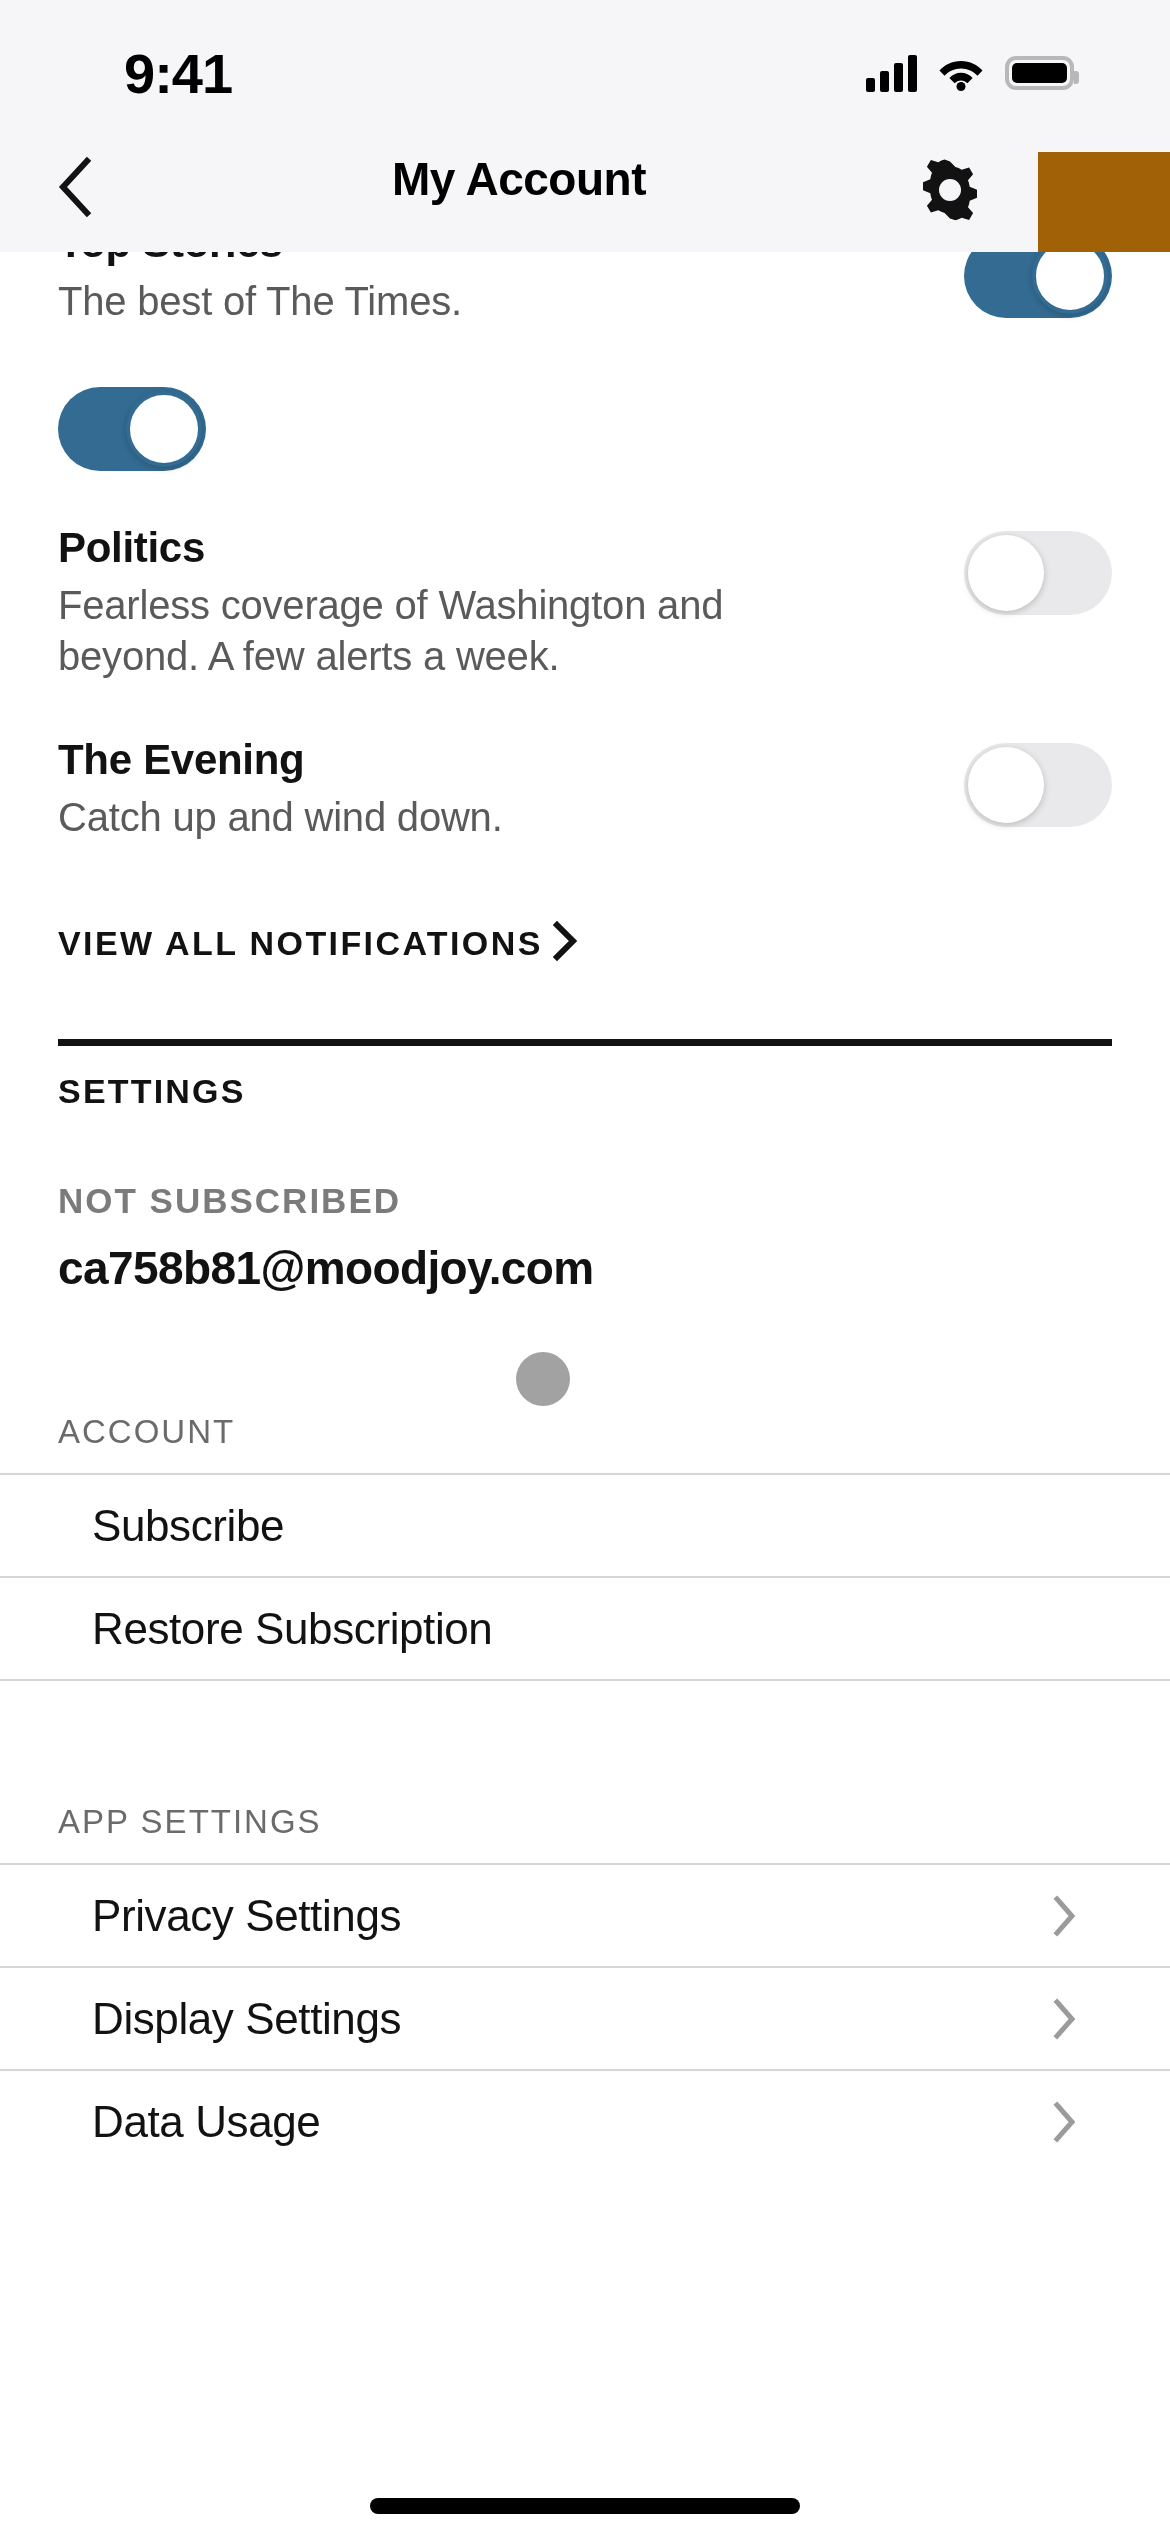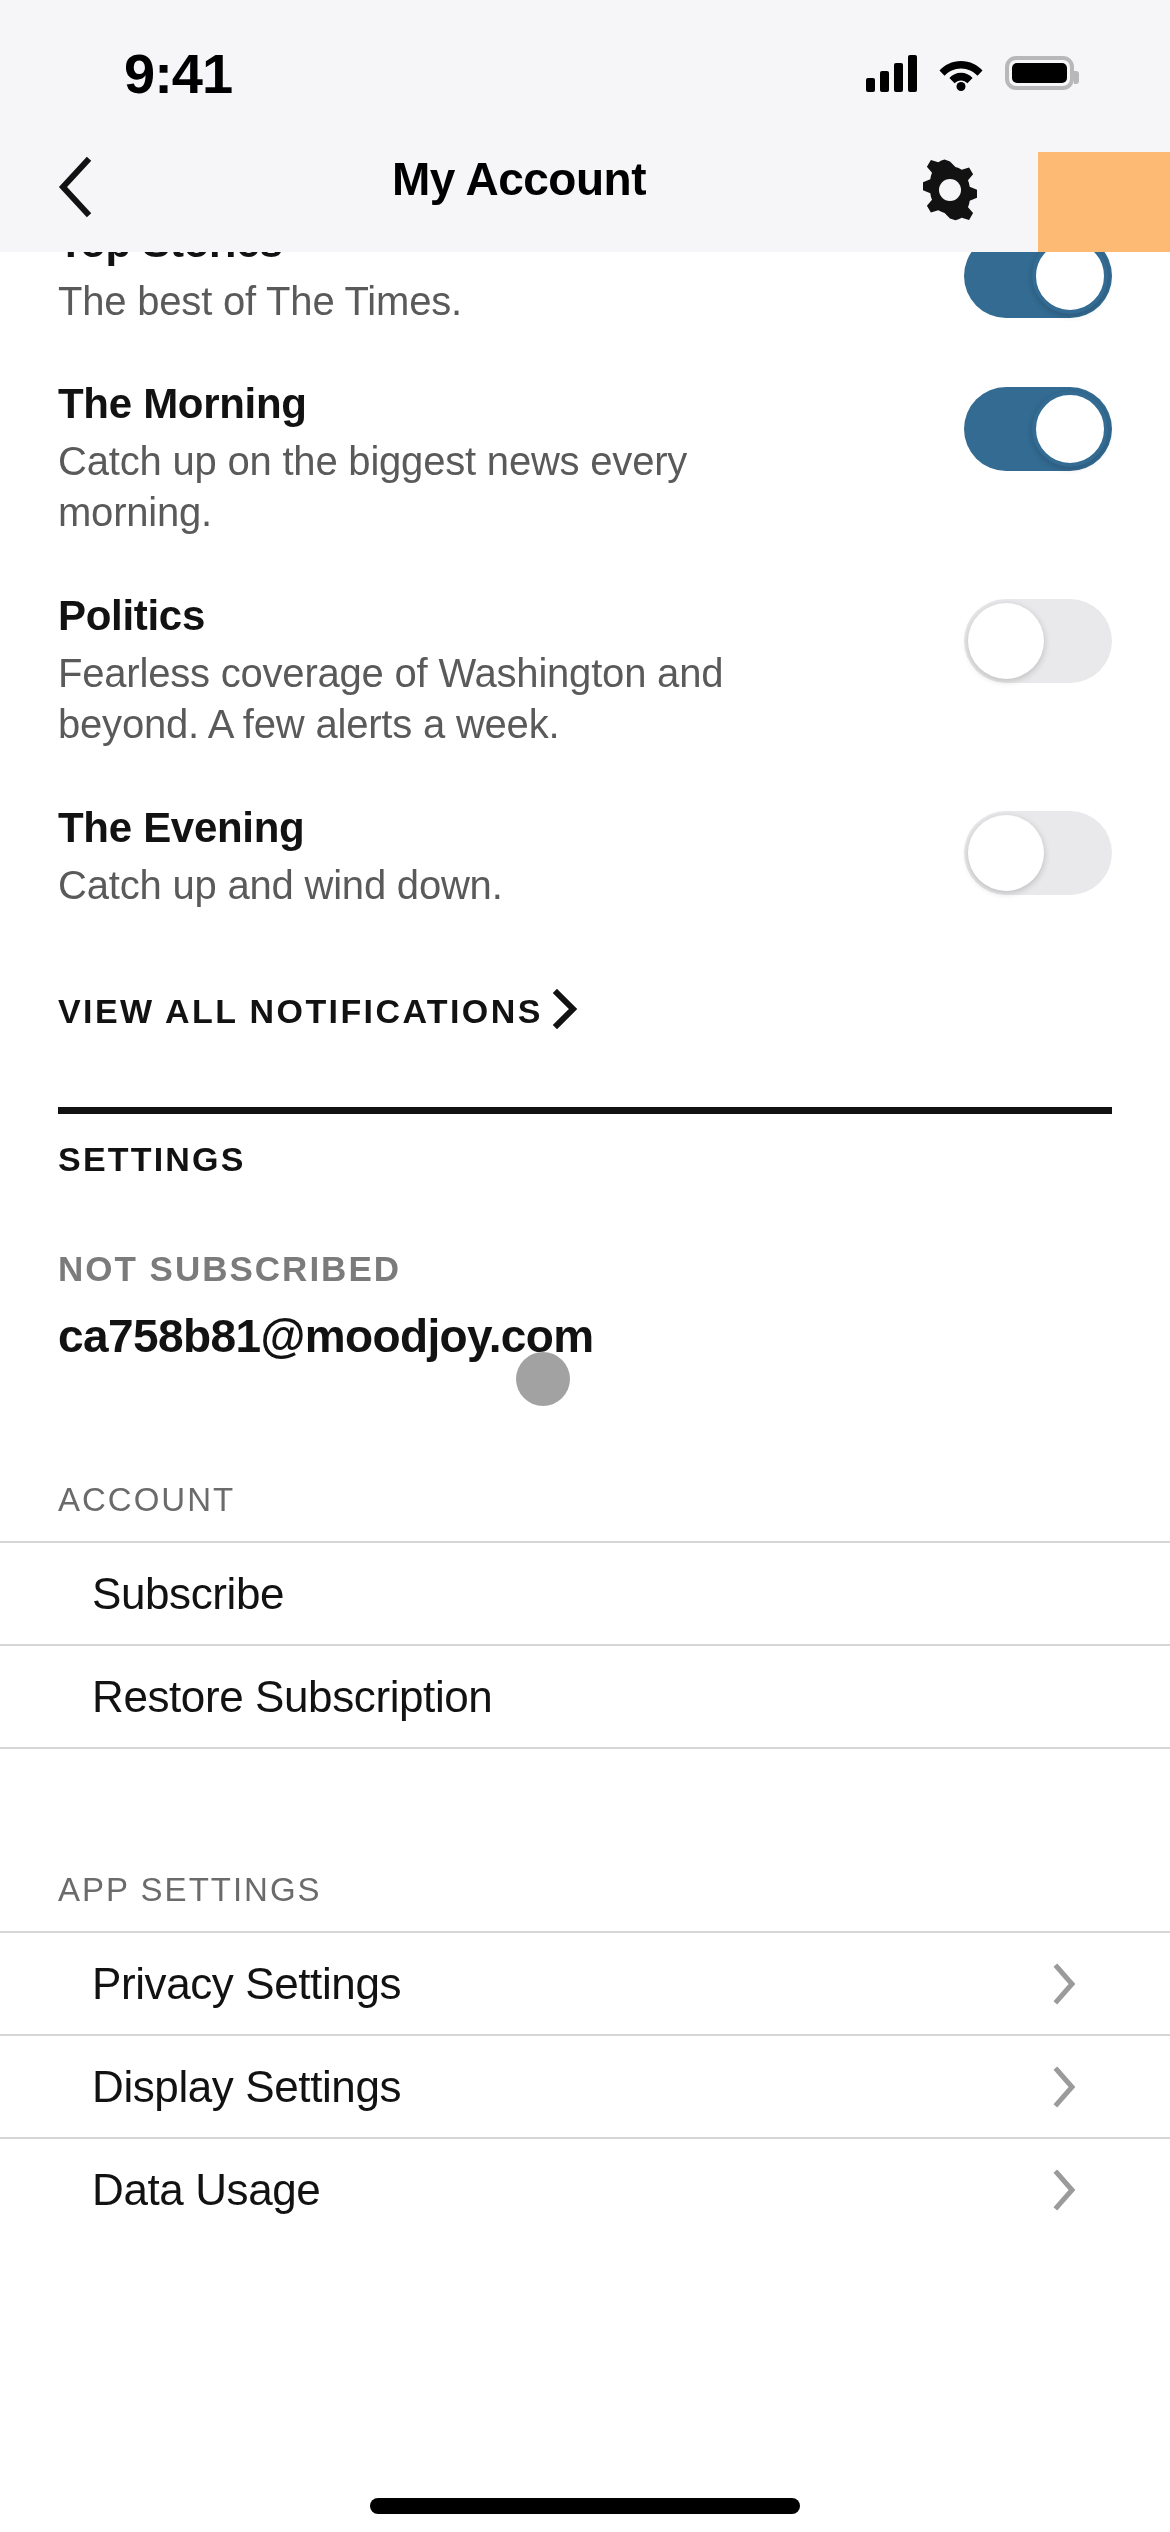--- a/index.html
+++ b/index.html
@@ -2,21 +2,21 @@
 <html><head>
 <meta charset="utf-8">
 <style>
   * { margin:0; padding:0; box-sizing:border-box; }
   html, body {
     width:1170px; height:2532px;
     background:#ffffff;
     font-family:"Liberation Sans", sans-serif;
     overflow:hidden;
   }
-  #screen { position:relative; width:1170px; height:2532px; background:#fdba74; }
+  #screen { position:relative; width:1170px; height:2532px; background:#a16207; }
 
   
   .statusbar {
     position:absolute; top:0; left:0; width:1170px; height:152px;
     background:#f6f6f8;
     display:flex; align-items:center; justify-content:space-between;
     padding:0 96px 0 0;
   }
   .sb-time {
     font-size:56px; font-weight:700; color:#000;
@@ -197,24 +197,20 @@
         <div class="notif-text">
           <div class="notif-title">Top Stories</div>
           <div class="notif-desc">The best of The Times.</div>
         </div>
         <div class="toggle on">
             <div class="knob"></div>
           </div>
       </div>
 
       <div class="notif-row">
-        <div class="notif-text">
-          <div class="notif-title">The Morning</div>
-          <div class="notif-desc">Catch up on the biggest news every morning.</div>
-        </div>
         <div class="toggle on">
             <div class="knob"></div>
           </div>
       </div>
 
       <div class="notif-row">
         <div class="notif-text">
           <div class="notif-title">Politics</div>
           <div class="notif-desc">Fearless coverage of Washington and beyond. A few alerts a week.</div>
         </div>

